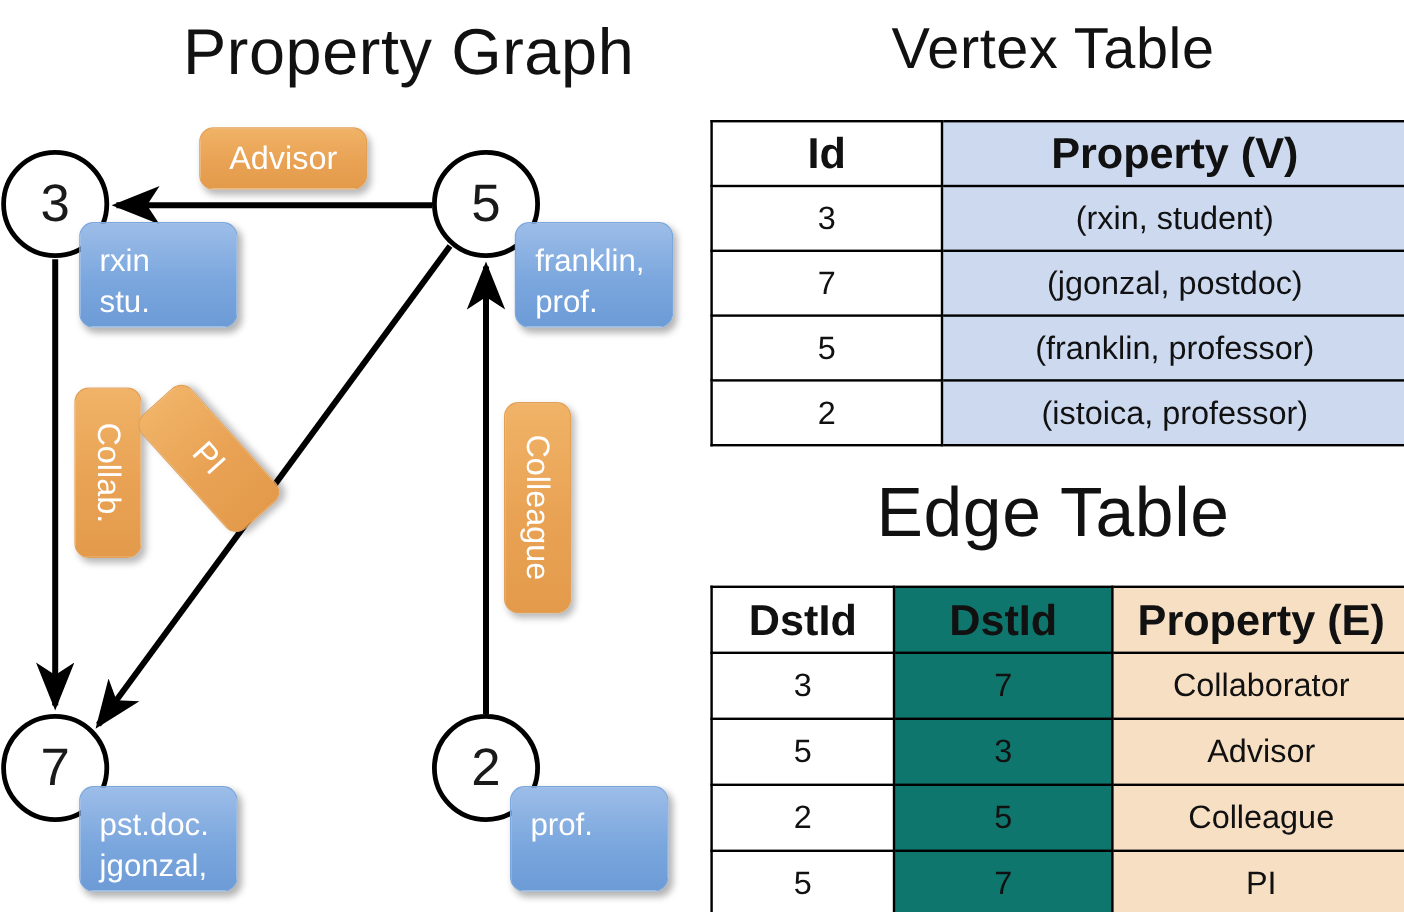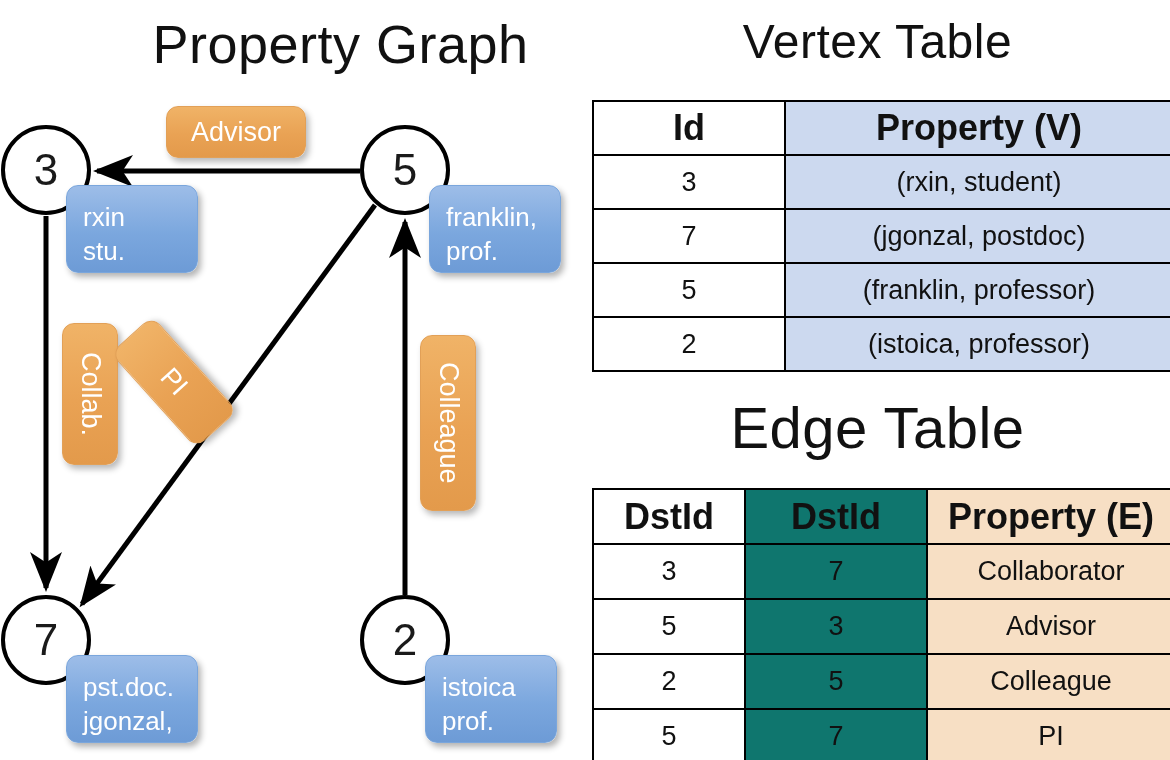--- a/index.html
+++ b/index.html
@@ -223,21 +223,20 @@
   </div>
   <div class="prop-box" id="box-franklin">
     <div>franklin,</div>
     <div>prof.</div>
   </div>
   <div class="prop-box" id="box-jgonzal">
     <div>pst.doc.</div>
     <div>jgonzal,</div>
   </div>
   <div class="prop-box" id="box-istoica">
-    <div>istoica</div>
     <div>prof.</div>
   </div>
 
   <div class="edge-label" id="label-advisor">
     <span>Advisor</span>
   </div>
   <div class="edge-label" id="label-collab">
     <span class="vtext">Collab.</span>
   </div>
   <div class="edge-label" id="label-pi">

